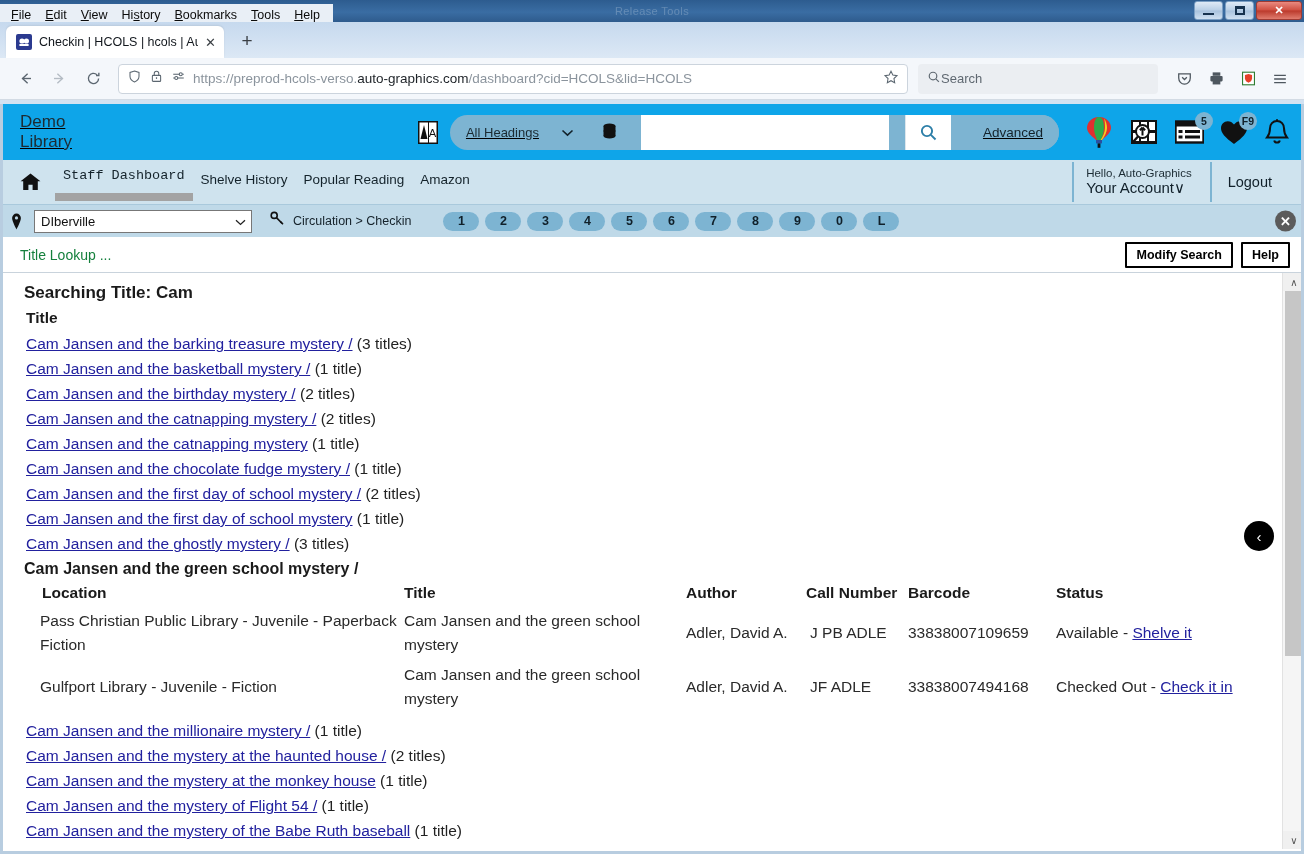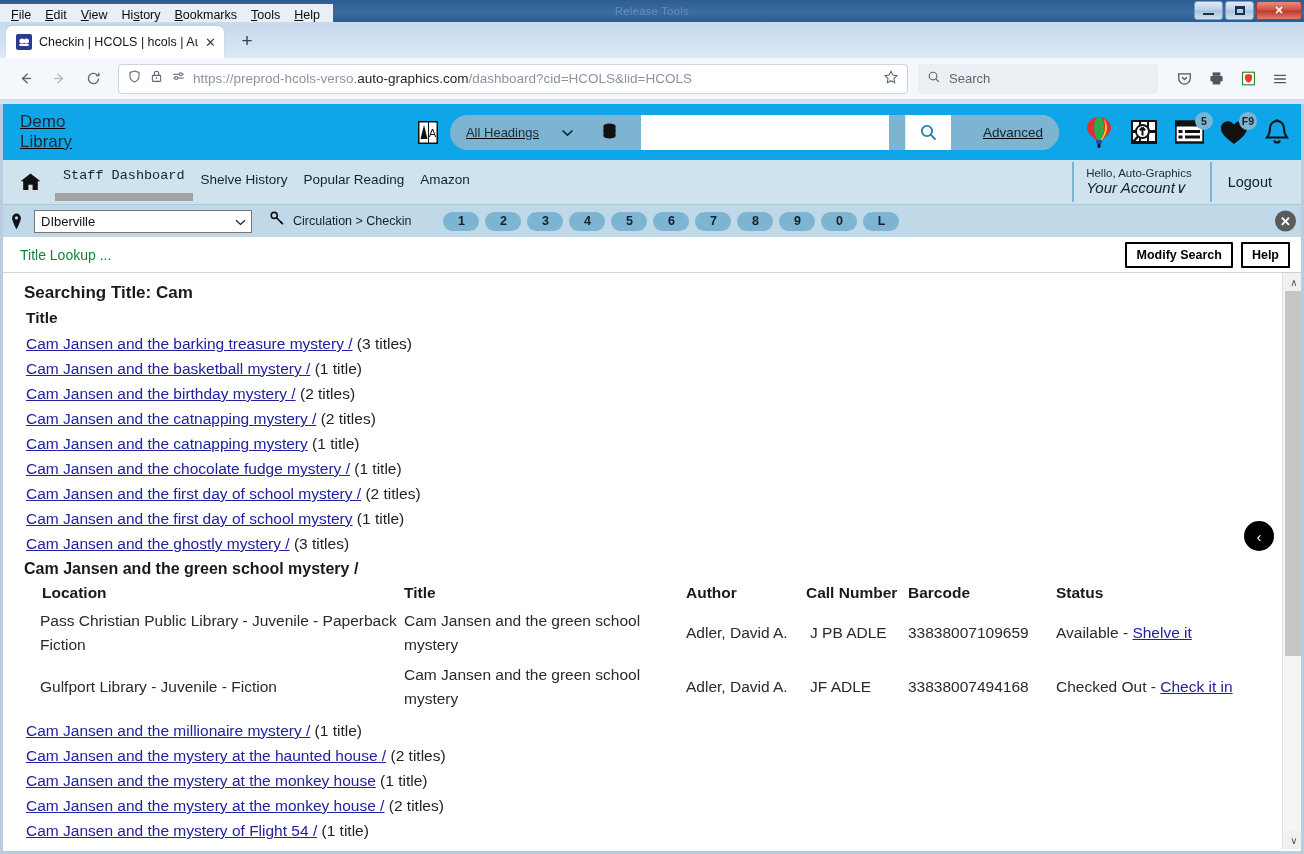--- a/index.html
+++ b/index.html
@@ -157,21 +157,21 @@
     font-size: 13.5px;
     color: #8b949d;
     white-space: nowrap; overflow: hidden;
   }
   .url-text b { color: #1c2126; font-weight: normal; }
   .searchbar {
     width: 240px; height: 30px;
     background: #ebeef2;
     border-radius: 4px;
     display: flex; align-items: center;
-    gap: 8px; padding: 0 9px;
+    gap: 0; padding: 0 9px;
     margin-right: 8px;
   }
   .searchbar .ph { font-size: 13px; color: #5f6871; }
   .iconbtn { width: 28px; height: 28px; display:flex; align-items:center; justify-content:center; cursor:pointer; color:#4e575f; }
 
   
   .page {
     position: absolute;
     left: 0; top: 104px;
     width: 1304px; height: 750px;
@@ -262,21 +262,21 @@
     margin-left: auto;
     display: flex; align-items: stretch;
     height: 40px;
   }
   .acct-box {
     border-left: 2px solid #7db4d2;
     padding: 0 18px 0 12px;
     display: flex; flex-direction: column; justify-content: center;
   }
   .acct-hello { font-size: 11.5px; color: #1b2b33; }
-  .acct-name { font-size: 15px; color: #11202a; cursor: pointer; font-style: italic; }
+  .acct-name { font-size: 15px; color: #11202a; cursor: pointer; }
   .logout-box {
     border-left: 2px solid #7db4d2;
     padding: 0 18px 0 16px;
     display: flex; align-items: center;
     font-size: 14.5px; color: #11202a;
     cursor: pointer;
   }
 
   .crumb-row {
     background: #bfd9e8;
@@ -787,21 +787,20 @@
               <td class="c-call">JF ADLE</td>
               <td class="c-bar">33838007494168</td>
               <td class="c-stat"><span>Checked Out - </span><a>Check it in</a></td>
             </tr>
           </tbody>
         </table>
 
         <div class="hit"><a>Cam Jansen and the millionaire mystery /</a> <span class="count">(1 title)</span></div>
         <div class="hit"><a>Cam Jansen and the mystery at the haunted house /</a> <span class="count">(2 titles)</span></div>
         <div class="hit"><a>Cam Jansen and the mystery at the monkey house</a> <span class="count">(1 title)</span></div>
-        <div class="hit"><a>Cam Jansen and the mystery at the monkey house /</a> <span class="count">(2 titles)</span></div>
         <div class="hit"><a>Cam Jansen and the mystery of Flight 54 /</a> <span class="count">(1 title)</span></div>
         <div class="hit"><a>Cam Jansen and the mystery of the Babe Ruth baseball</a> <span class="count">(1 title)</span></div>
       </div>
 
       <div class="collapse-btn">‹</div>
 
       <div class="vscroll">
         <div class="vs-arrow">∧</div>
         <div class="vs-thumb"></div>
         <div class="vs-arrow bottom">∨</div>

